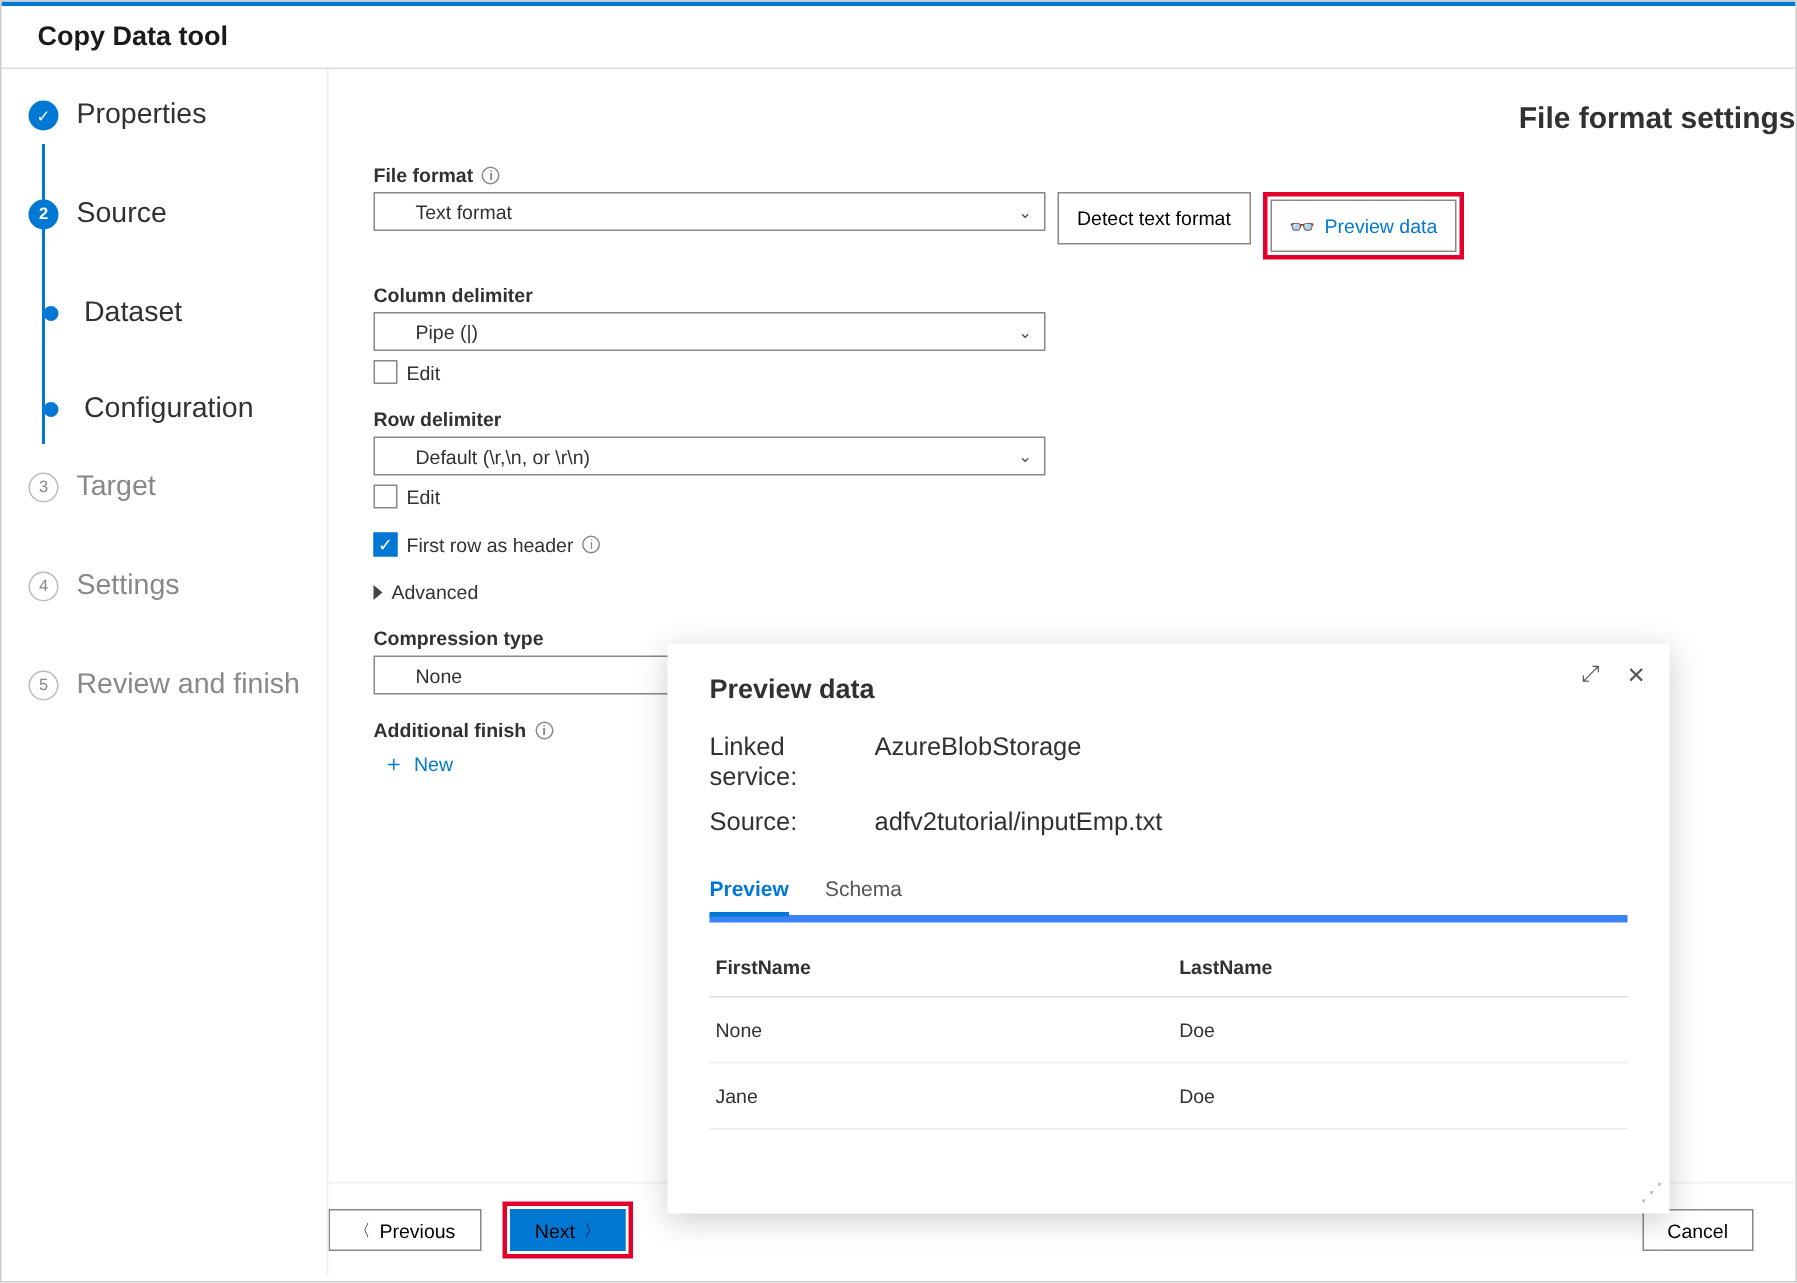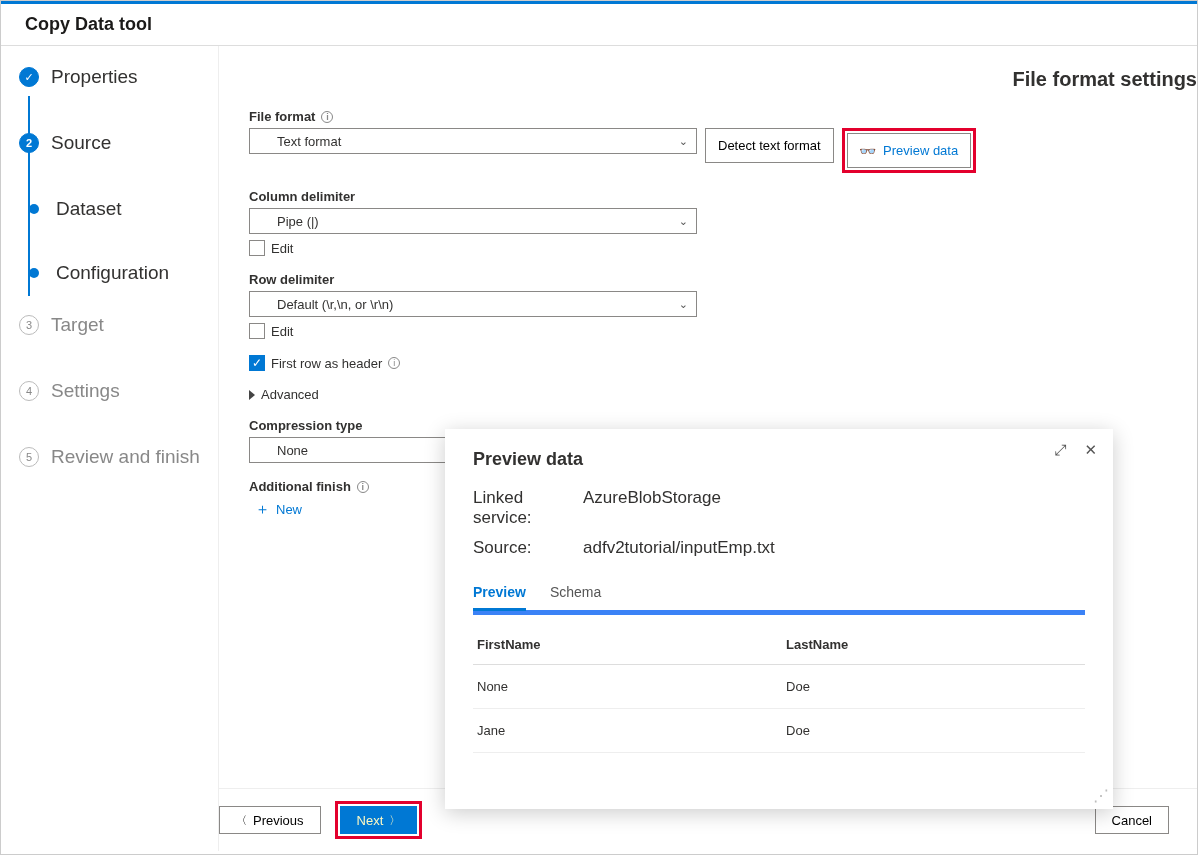--- a/index.html
+++ b/index.html
@@ -67,21 +67,21 @@
     border:1px solid #8a8886; padding:4px 8px; height:26px;
     display:flex;align-items:center;justify-content:space-between;
     font-size:13px; background:#fff; width:390px;
   }
   .select.wide{width:448px;padding-left:27px;}
   .chev-down { font-size:11px; color:#555;}
   .btn {
     border:1px solid #8a8886; background:#fff; padding:4px 12px;height:35px;
     display:inline-flex;align-items:center;gap:6px;font-size:13px;cursor:pointer;
   }
-  .btn.primary { background:#0078d4;color:#fef9c3;border-color:#0078d4;}
+  .btn.primary { background:#0078d4;color:#000000;border-color:#0078d4;}
   .btn.footer-btn{height:28px;padding:4px 16px;}
   .highlight-box { border:3px solid #e3002d; padding:2px; display:inline-flex;}
   .preview-btn { color:#0078d4; }
   .glasses-icon { color:#0078d4; font-size:14px;}
   .checkbox-row { display:flex; align-items:center; gap:6px; margin-top:6px; font-size:13px;}
   .checkbox { width:16px;height:16px;border:1px solid #8a8886;display:inline-flex;align-items:center;justify-content:center;}
   .checkbox.checked{background:#0078d4;border-color:#0078d4;color:#fff;font-size:12px;}
   .group { margin-bottom:16px;}
   .advanced { display:flex;align-items:center;gap:6px;font-size:13px;margin-bottom:16px;}
   .triangle-right { width:0;height:0;border-top:5px solid transparent;border-bottom:5px solid transparent;border-left:6px solid #444;}

